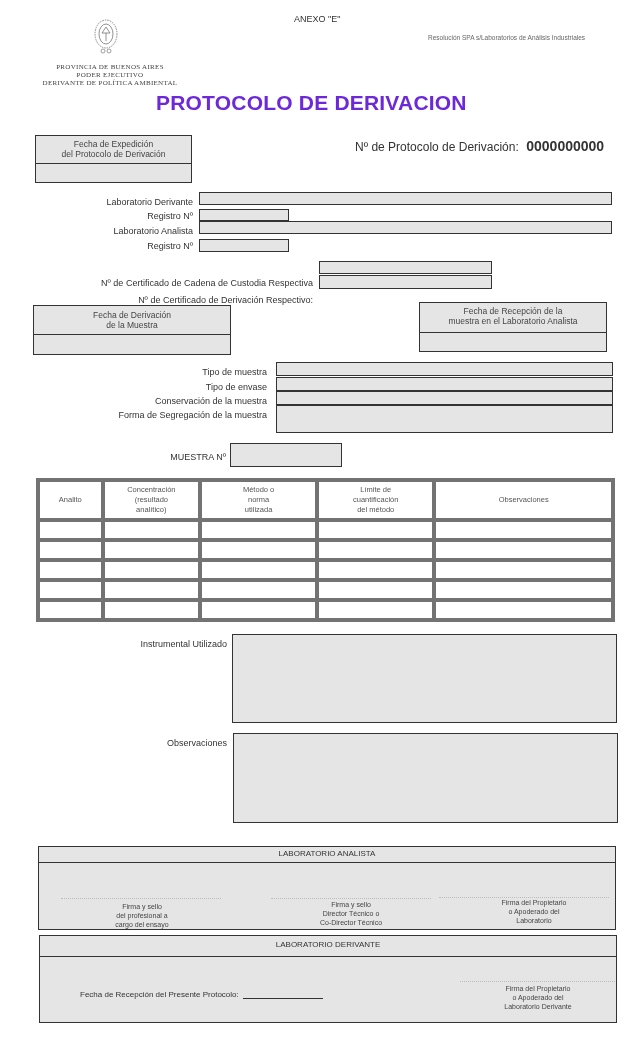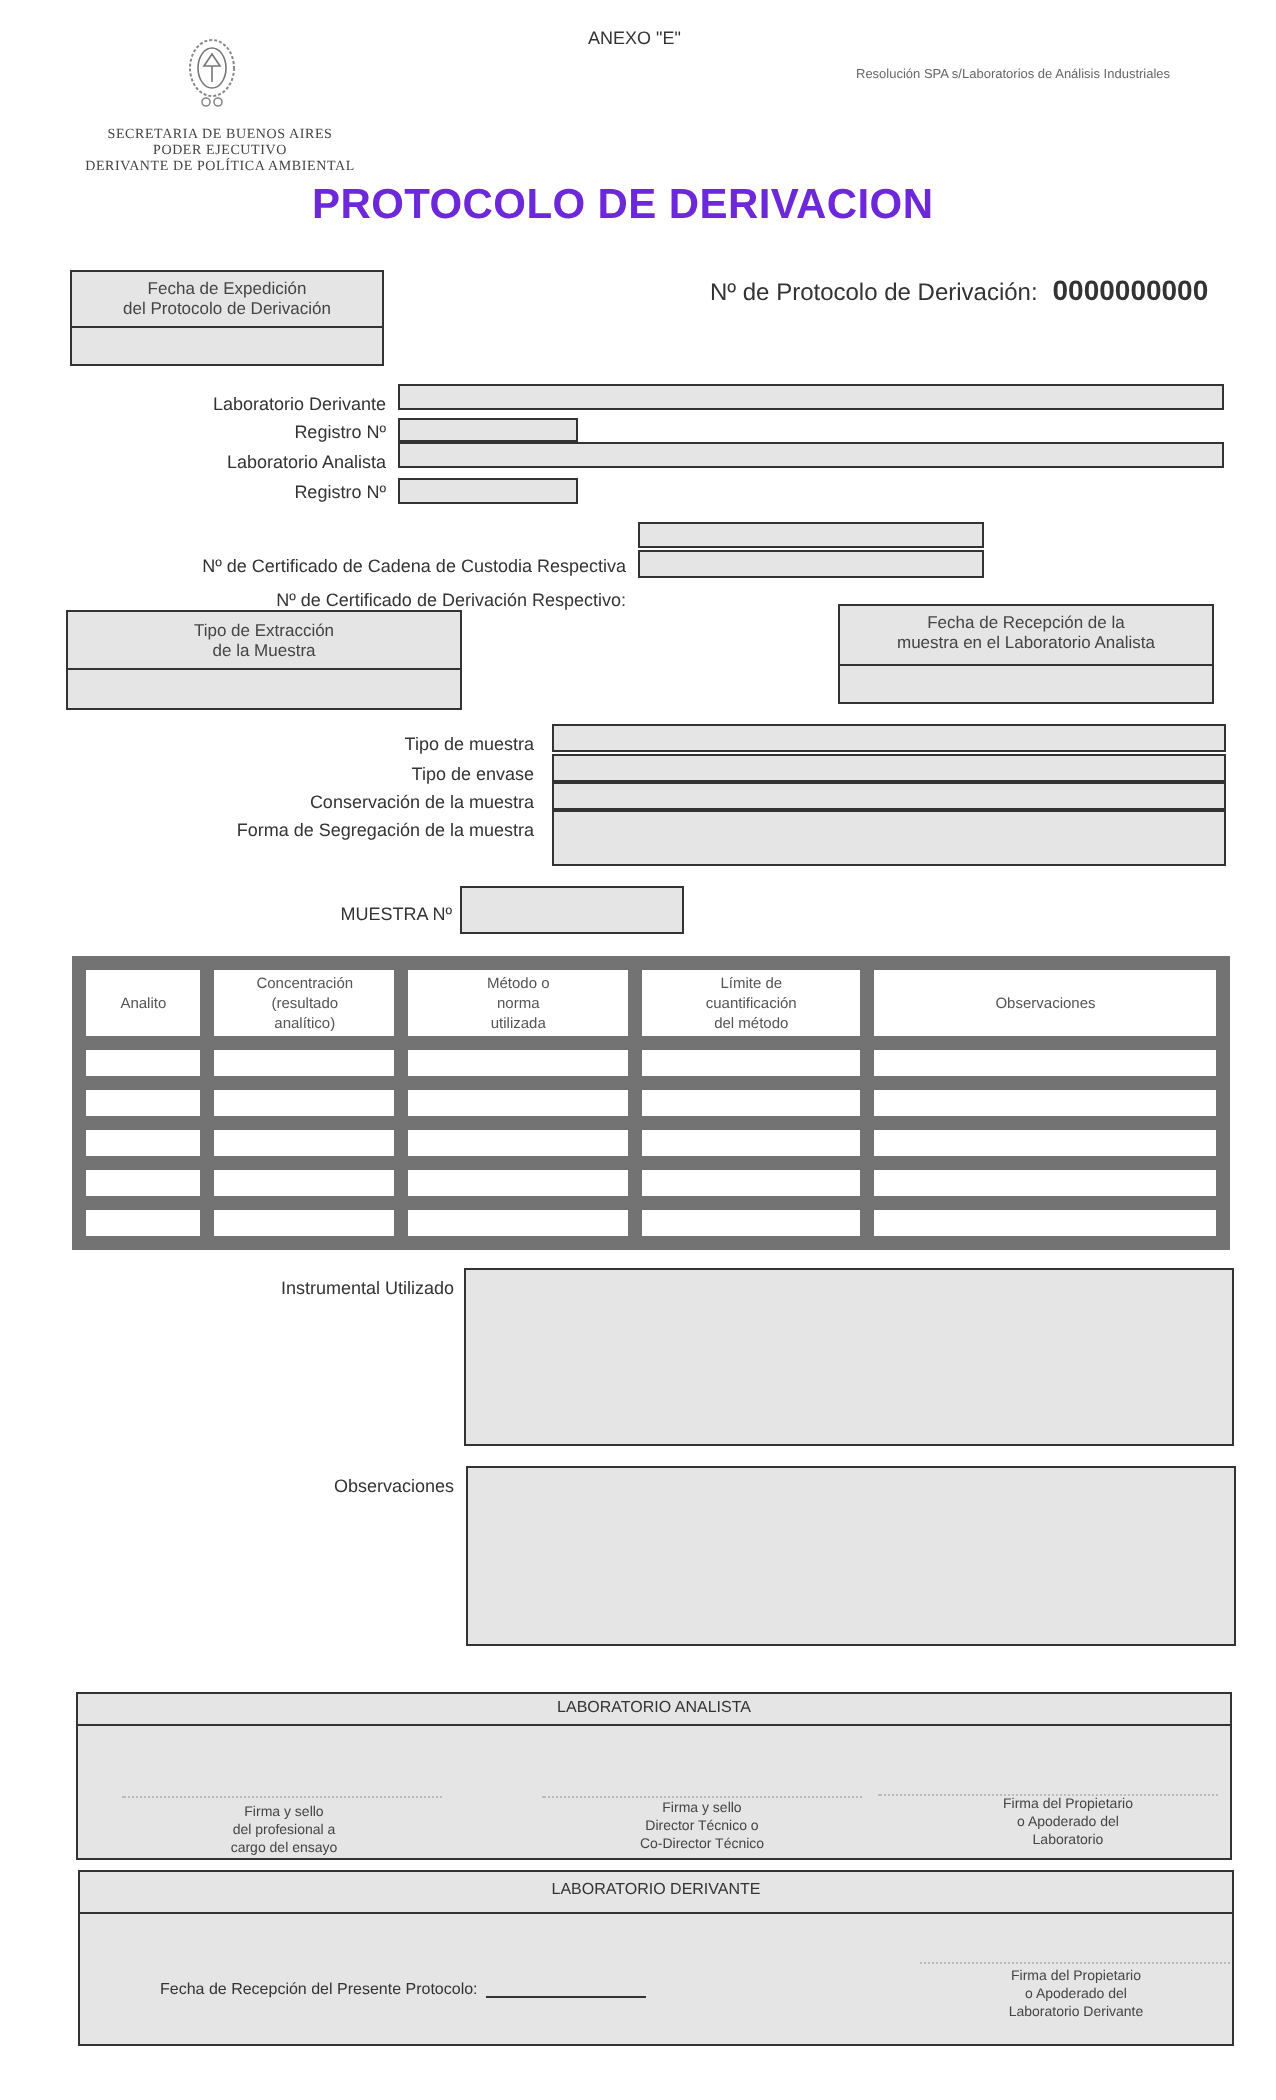--- a/index.html
+++ b/index.html
@@ -6,39 +6,39 @@
   body { width:638px; height:1050px; position:relative; overflow:hidden;
          font-family:"Liberation Sans", sans-serif; color:#2a2a2a; }
   .abs { position:absolute; }
   .box { position:absolute; border:1px solid #333; box-sizing:border-box; background:#e5e5e5; }
   .lbl { position:absolute; font-size:9px; color:#333; white-space:nowrap; }
   .rlbl { text-align:right; }
   .serif { font-family:"Liberation Serif", serif; }
   .small { font-size:7px; color:#444; text-align:center; line-height:9px; }
   .hdrtxt { font-size:8.5px; color:#444; text-align:center; line-height:10px; }
   table.grid { position:absolute; border-collapse:collapse; }
-  table.grid td { border:7px solid #737373; padding:1px; font-size:7.5px; color:#555;
+  table.grid td { border:4px solid #737373; padding:1px; font-size:7.5px; color:#555;
                   text-align:center; vertical-align:middle; line-height:10px; }
   .dots { position:absolute; border-top:1px dotted #bbb; height:0; }
 </style>
 </head>
 <body>
 
 <div class="abs" style="left:93px;top:18px;width:26px;height:38px;">
   <svg width="26" height="38" viewBox="0 0 26 38">
     <ellipse cx="13" cy="16" rx="11" ry="14" fill="none" stroke="#888" stroke-width="1" stroke-dasharray="1.5,1"></ellipse>
     <ellipse cx="13" cy="16" rx="7" ry="10" fill="none" stroke="#777" stroke-width="0.8"></ellipse>
     <path d="M9 15 L13 9 L17 15 Z" fill="none" stroke="#777" stroke-width="0.8"></path>
     <line x1="13" y1="15" x2="13" y2="23" stroke="#777" stroke-width="0.8"></line>
     <circle cx="10" cy="33" r="2" fill="none" stroke="#888" stroke-width="0.8"></circle>
     <circle cx="16" cy="33" r="2" fill="none" stroke="#888" stroke-width="0.8"></circle>
   </svg>
 </div>
 <div class="abs serif" style="left:20px;top:63px;width:180px;text-align:center;font-size:7px;line-height:8px;color:#444;letter-spacing:0.3px;">
-  <div>SECRETARIA DE BUENOS AIRES</div>
+  <div>PROVINCIA DE BUENOS AIRES</div>
   <div>PODER EJECUTIVO</div>
   <div>DERIVANTE DE POLÍTICA AMBIENTAL</div>
 </div>
 <div class="abs" style="left:294px;top:14px;font-size:9px;color:#333;">ANEXO "E"</div>
 <div class="abs" style="left:428px;top:34px;font-size:6.5px;color:#666;">Resolución SPA s/Laboratorios de Análisis Industriales</div>
 <div class="abs" style="left:156px;top:91px;font-size:21px;font-weight:bold;color:#6d28d9;letter-spacing:0.2px;">PROTOCOLO DE DERIVACION</div>
 
 <div class="box" style="left:35px;top:135px;width:157px;height:48px;">
   <div class="hdrtxt" style="height:28px;border-bottom:1px solid #333;padding-top:3px;box-sizing:border-box;">
     <div>Fecha de Expedición</div>
@@ -61,21 +61,21 @@
 <div class="lbl rlbl" style="left:60px;width:133px;top:241px;">Registro Nº</div>
 <div class="box" style="left:199px;top:239px;width:90px;height:13px;"></div>
 
 <div class="lbl rlbl" style="left:60px;width:253px;top:264px;margin-top:31px;">Nº de Certificado de Derivación Respectivo:</div>
 <div class="box" style="left:319px;top:261px;width:173px;height:13px;"></div>
 <div class="lbl rlbl" style="left:60px;width:253px;top:278px;">Nº de Certificado de Cadena de Custodia Respectiva</div>
 <div class="box" style="left:319px;top:275px;width:173px;height:14px;"></div>
 
 <div class="box" style="left:33px;top:305px;width:198px;height:50px;">
   <div class="hdrtxt" style="height:29px;border-bottom:1px solid #333;padding-top:4px;box-sizing:border-box;">
-    <div>Tipo de Extracción</div>
+    <div>Fecha de Derivación</div>
     <div>de la Muestra</div>
   </div>
   <div style="height:19px;"></div>
 </div>
 
 <div class="box" style="left:419px;top:302px;width:188px;height:50px;">
   <div class="hdrtxt" style="height:30px;border-bottom:1px solid #333;padding-top:3px;box-sizing:border-box;">
     <div>Fecha de Recepción de la</div>
     <div>muestra en el Laboratorio Analista</div>
   </div>

